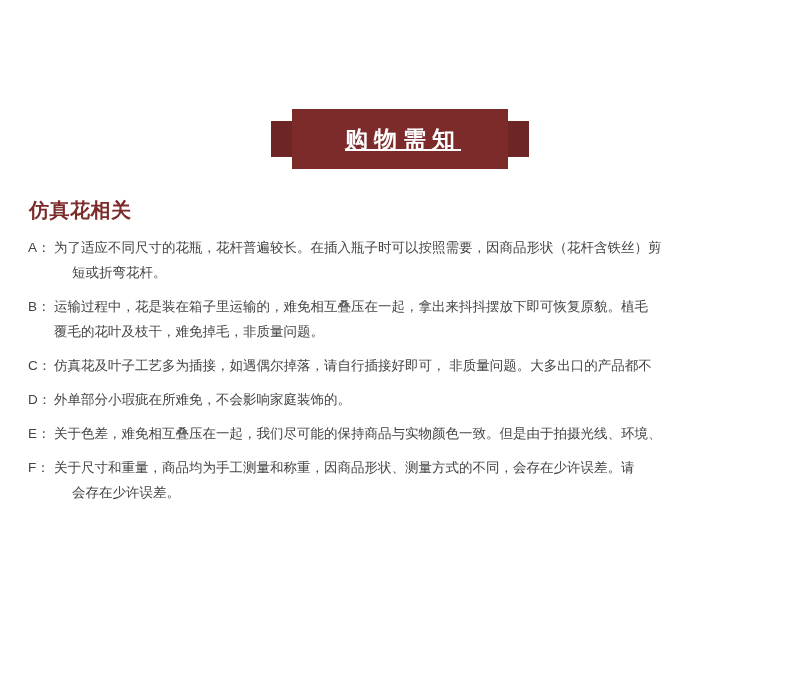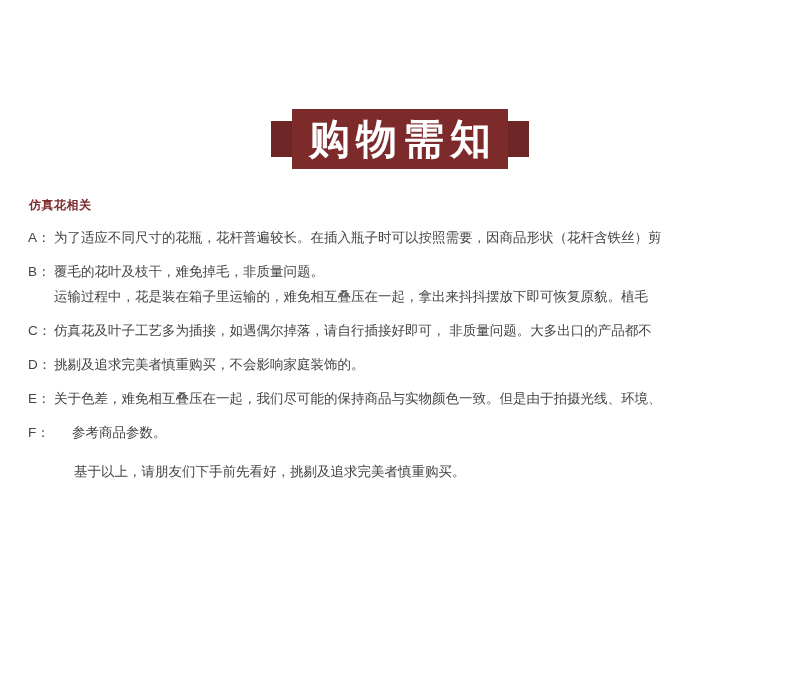--- a/index.html
+++ b/index.html
@@ -42,35 +42,36 @@
     position: relative;
     width: 216px;
     height: 60px;
     background: #7c2a2a;
     display: flex;
     align-items: center;
     justify-content: center;
   }
   .banner-title {
     color: #ffffff;
-    font-size: 41px;
+    font-size: 23px;
     font-weight: bold;
     letter-spacing: 6px;
     text-indent: 6px;
     font-family: "DejaVu Sans", "Liberation Sans", sans-serif;
     line-height: 1;
+    text-decoration: underline;
   }
   
   .content {
     padding: 0 26px 0 26px;
     margin-top: 28px;
   }
   .section-title {
     color: #7c2a2a;
-    font-size: 12px;
+    font-size: 20px;
     font-weight: bold;
     margin: 0 0 12px 0;
     padding-left: 3px;
     letter-spacing: 0.5px;
   }
   .item {
     display: flex;
     align-items: flex-start;
     margin-bottom: 9px;
     line-height: 1.85;
@@ -118,55 +119,56 @@
   </div>
 
   <div class="content">
 
     <h2 class="section-title">仿真花相关</h2>
 
     <div class="item">
       <div class="item-key">A：</div>
       <div class="item-text">
         <span class="indent-line">为了适应不同尺寸的花瓶，花杆普遍较长。在插入瓶子时可以按照需要，因商品形状（花杆含铁丝）剪</span>
+        <span class="indent-line sub-line">短或折弯花杆。</span>
       </div>
     </div>
 
     <div class="item">
       <div class="item-key">B：</div>
       <div class="item-text">
+        <span class="indent-line">运输过程中，花是装在箱子里运输的，难免相互叠压在一起，拿出来抖抖摆放下即可恢复原貌。植毛</span>
         <span class="indent-line">覆毛的花叶及枝干，难免掉毛，非质量问题。</span>
-        <span class="indent-line">运输过程中，花是装在箱子里运输的，难免相互叠压在一起，拿出来抖抖摆放下即可恢复原貌。植毛</span>
       </div>
     </div>
 
     <div class="item">
       <div class="item-key">C：</div>
       <div class="item-text">
         <span class="indent-line">仿真花及叶子工艺多为插接，如遇偶尔掉落，请自行插接好即可， 非质量问题。大多出口的产品都不</span>
       </div>
     </div>
 
     <div class="item">
       <div class="item-key">D：</div>
       <div class="item-text">
-        <span class="indent-line">挑剔及追求完美者慎重购买，不会影响家庭装饰的。</span>
+        <span class="indent-line">外单部分小瑕疵在所难免，不会影响家庭装饰的。</span>
       </div>
     </div>
 
     <div class="item">
       <div class="item-key">E：</div>
       <div class="item-text">
         <span class="indent-line">关于色差，难免相互叠压在一起，我们尽可能的保持商品与实物颜色一致。但是由于拍摄光线、环境、</span>
       </div>
     </div>
 
     <div class="item">
       <div class="item-key">F：</div>
       <div class="item-text">
-        <span class="indent-line sub-line">参考商品参数。</span>
+        <span class="indent-line">关于尺寸和重量，商品均为手工测量和称重，因商品形状、测量方式的不同，会存在少许误差。请</span>
+        <span class="indent-line sub-line">会存在少许误差。</span>
       </div>
     </div>
 
-    <div class="footer-note">基于以上，请朋友们下手前先看好，挑剔及追求完美者慎重购买。</div>
 
   </div>
 </div>
 
 </body></html>

